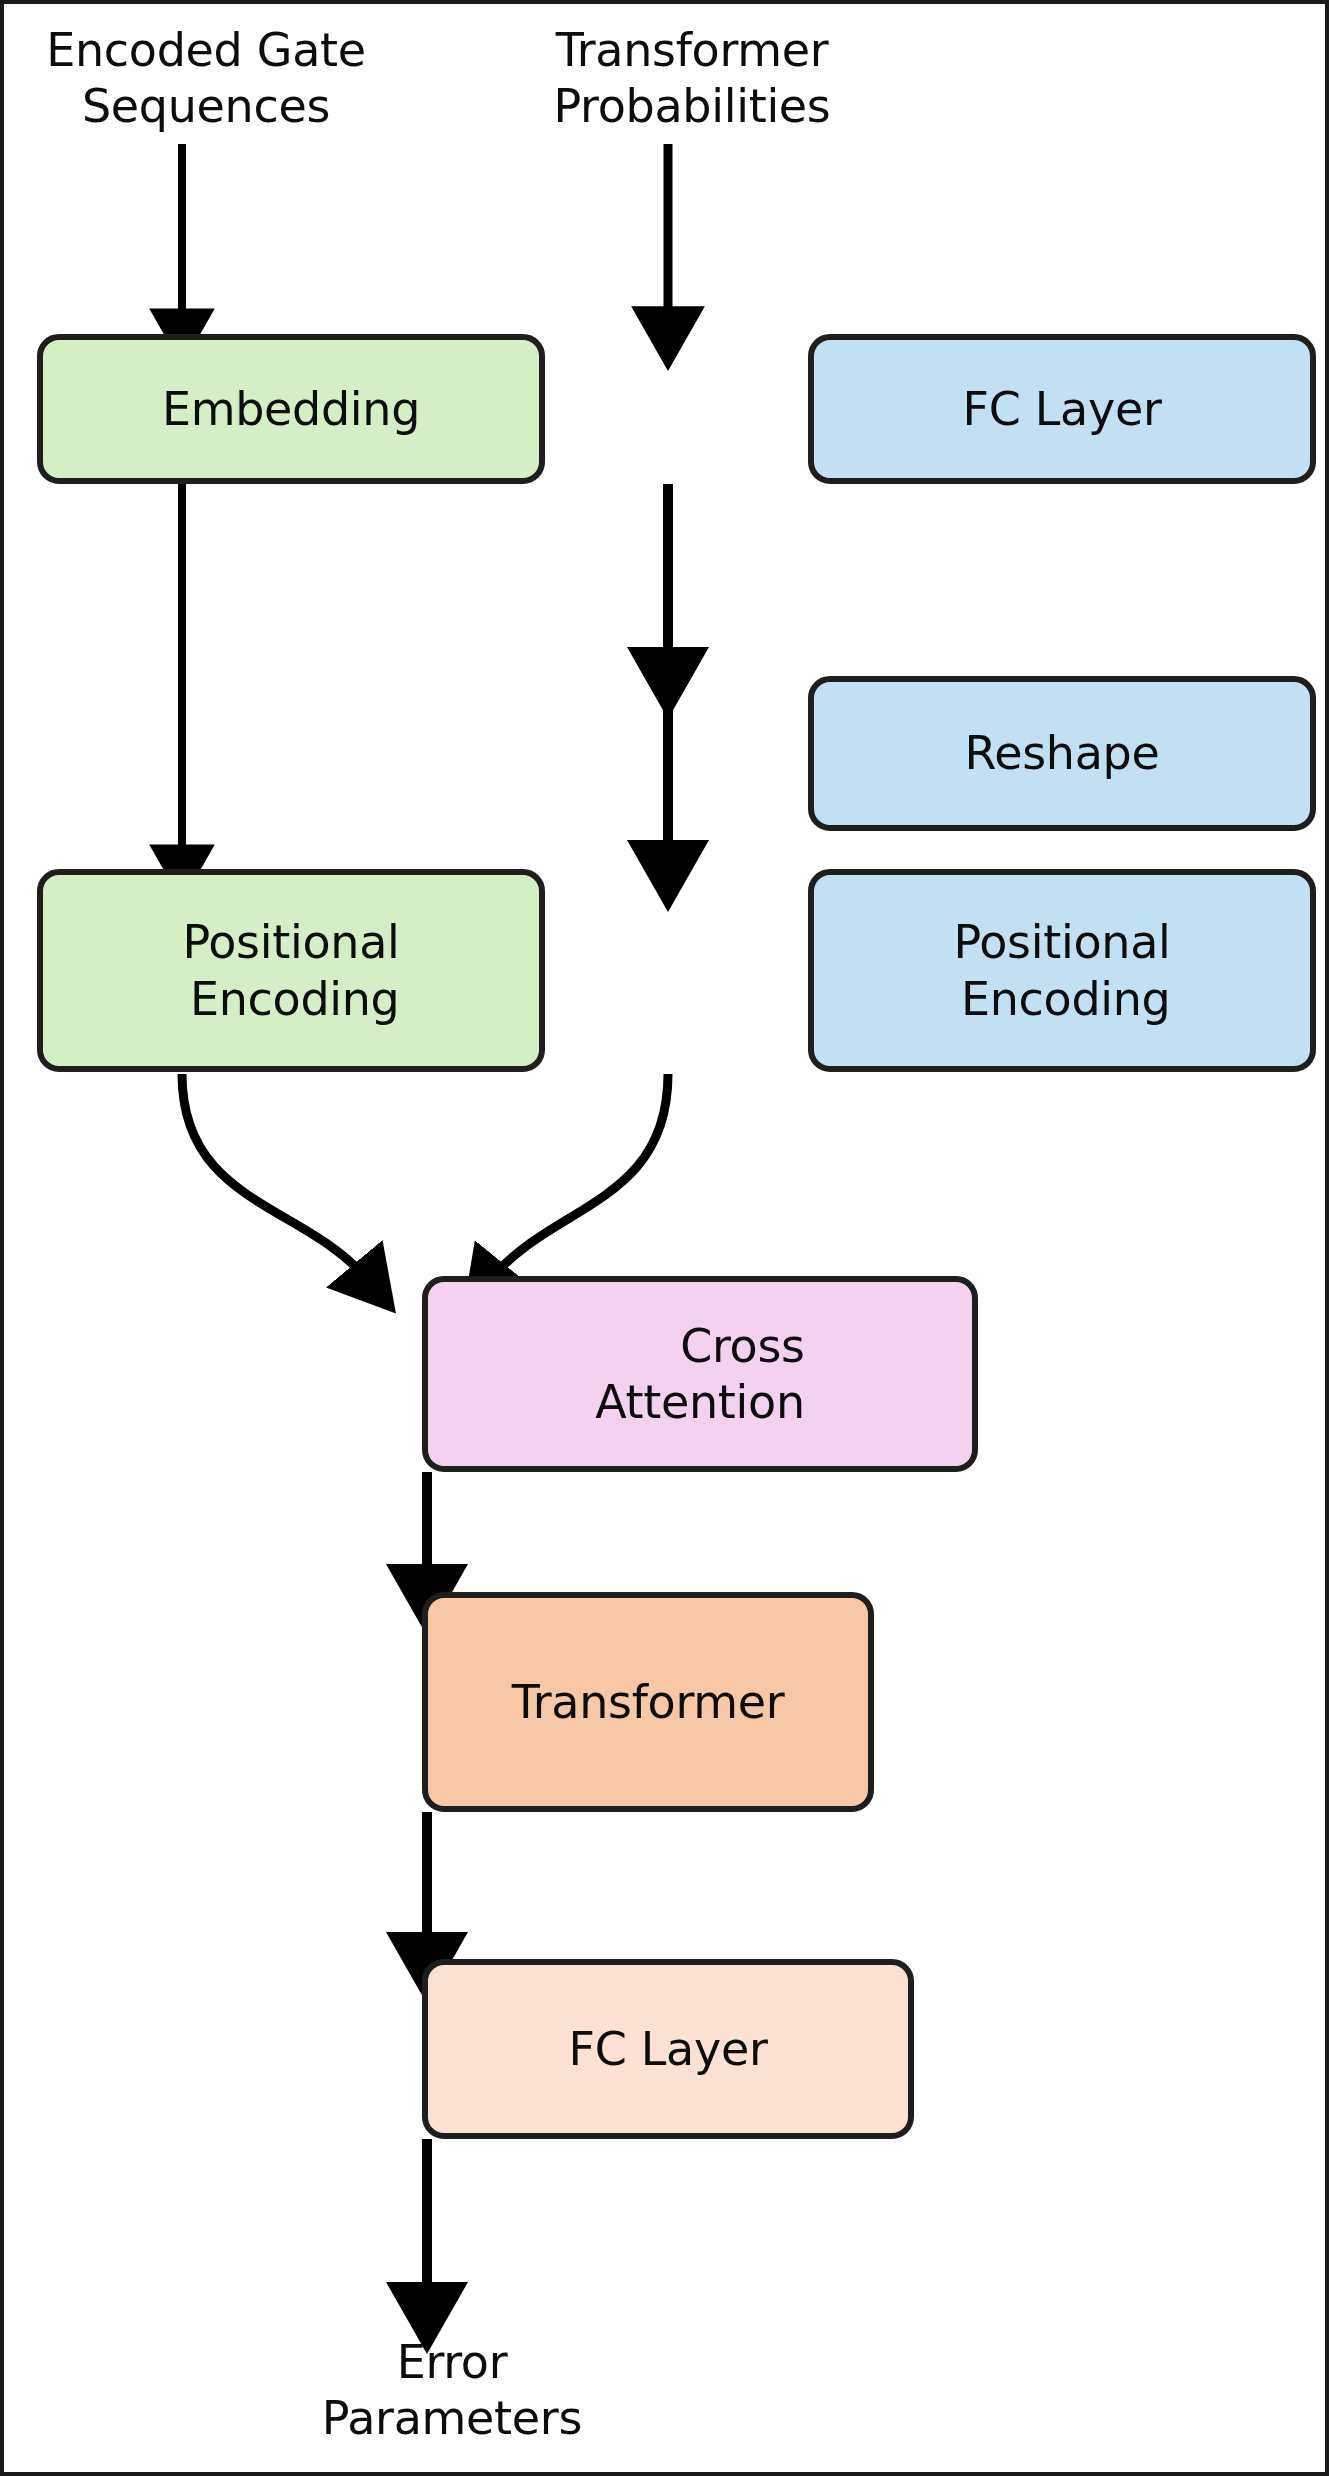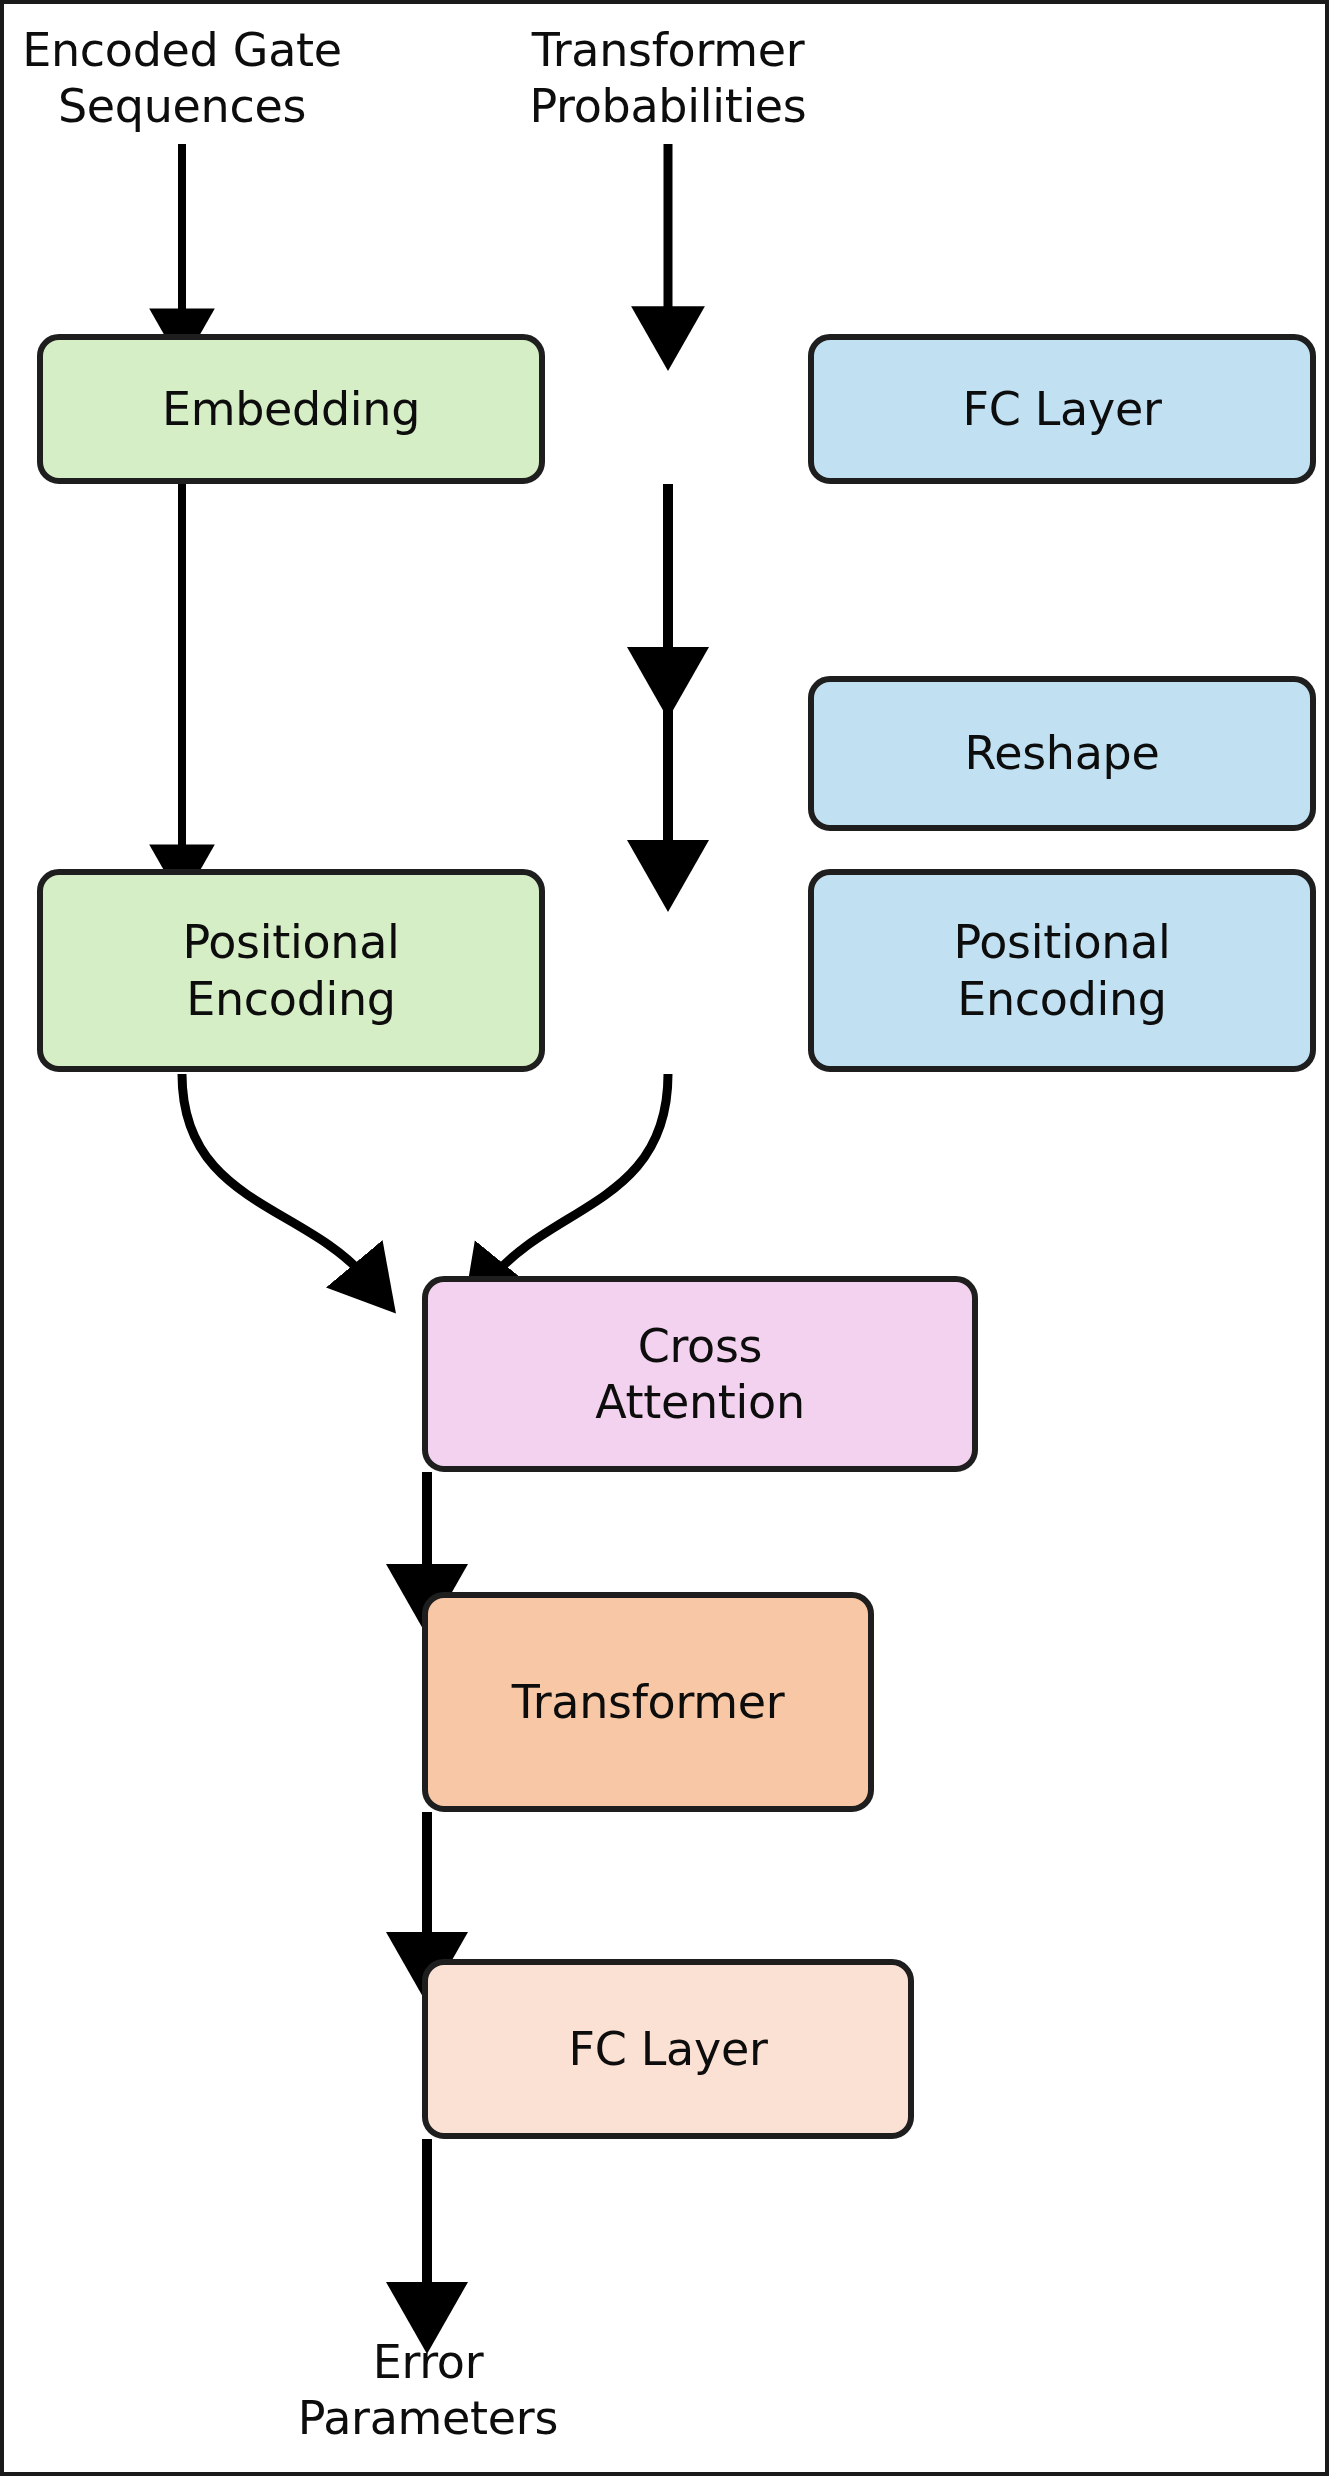--- a/index.html
+++ b/index.html
@@ -27,30 +27,31 @@
   }
   .io-label {
     position: absolute;
     text-align: center;
     color: #0d0d0d;
     font-size: 46px;
     line-height: 1.22;
     font-family: "DejaVu Sans", sans-serif;
     letter-spacing: -0.3px;
     white-space: pre-line;
+    padding-left: 24px;
   }
   .node {
     position: absolute;
     box-sizing: border-box;
     border: 6px solid #1e1e1e;
     border-radius: 22px;
     display: flex;
     align-items: center;
     justify-content: center;
-    text-align: center;
+    text-align: right;
     color: #0d0d0d;
     font-size: 46px;
     line-height: 1.22;
     font-family: "DejaVu Sans", sans-serif;
     letter-spacing: -0.3px;
     white-space: pre-line;
   }
 </style>
 </head>
 <body>

